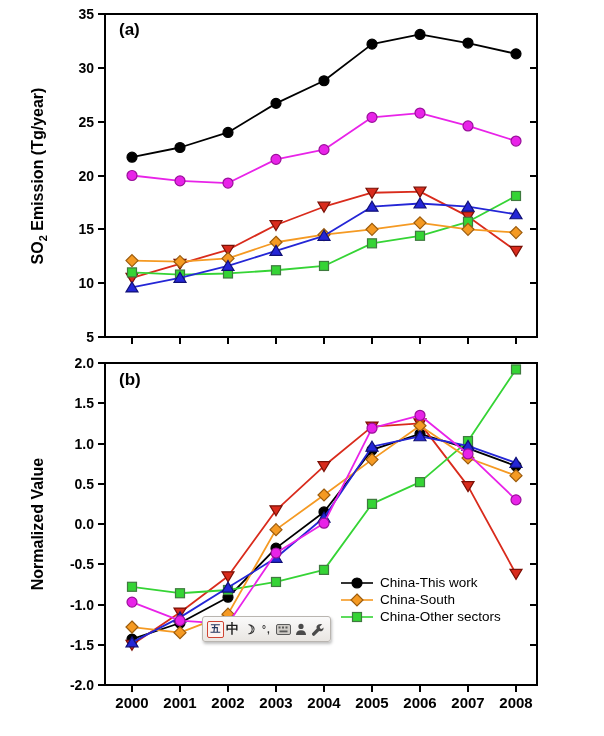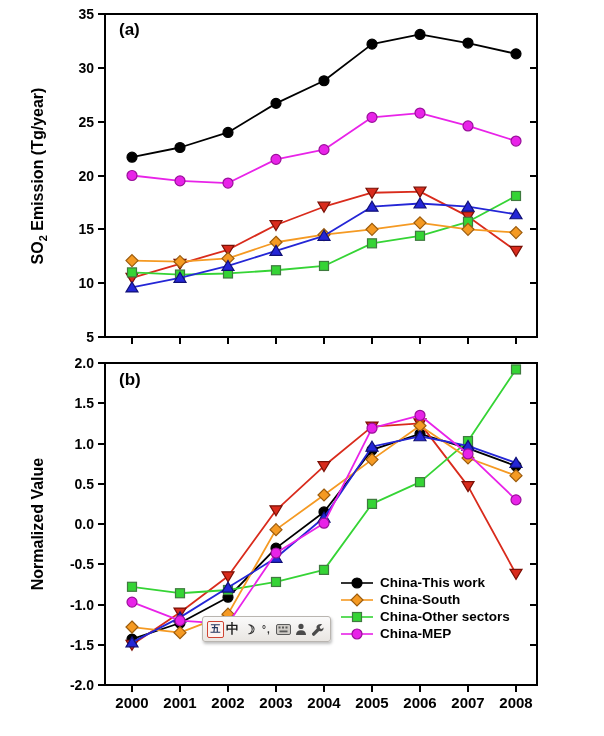--- a/index.html
+++ b/index.html
@@ -18,21 +18,21 @@
     transform:rotate(-90deg);transform-origin:50% 50%;
   }
   #y-title-a{left:-132px;top:162px;}
   #y-title-b{left:-132px;top:510px;}
   .y-title sub{font-size:11px;}
   #legend{
     position:absolute;left:340px;top:574px;
   }
   .legend-row{display:flex;align-items:center;height:17px;}
   .legend-row svg{display:block;margin-right:6px;}
-  .legend-label{font-size:13.5px;color:#000;white-space:nowrap;font-weight:bold;}
+  .legend-label{font-size:13.5px;color:#000;white-space:nowrap;}
   #ime-toolbar{
     position:absolute;left:202px;top:616px;height:24px;
     display:flex;align-items:center;padding:0 4px;
     background:linear-gradient(#fafafa,#e9e6e2);
     border:1px solid #b9b5b0;border-radius:3px;
     box-shadow:1px 2px 3px rgba(0,0,0,0.25);
   }
   .ime-icon{
     display:flex;align-items:center;justify-content:center;
     width:17px;height:20px;color:#3a3a3a;cursor:default;
@@ -302,27 +302,20 @@
         </svg>
         <span class="legend-label">China-South</span>
       </div>
       <div class="legend-row">
         <svg width="34" height="14">
           <line x1="1" x2="33" y1="7" y2="7" stroke="#35d435" stroke-width="1.6"></line>
           <rect fill="#35d435" stroke="#3f7a3f" stroke-width="1.2" x="12.5" y="2.5" width="9" height="9"></rect>
         </svg>
         <span class="legend-label">China-Other sectors</span>
       </div>
-      <div class="legend-row">
-        <svg width="34" height="14">
-          <line x1="1" x2="33" y1="7" y2="7" stroke="#e823e8" stroke-width="1.6"></line>
-          <circle fill="#e823e8" stroke="#990f99" stroke-width="1.2" cx="17" cy="7" r="5"></circle>
-        </svg>
-        <span class="legend-label">China-MEP</span>
-      </div>
     </div>
 
   <div id="ime-toolbar">
     <span class="ime-icon">
         <span id="ime-lang-box">五</span>
       </span>
     <span class="ime-icon" id="ime-chinese">中</span>
     <span class="ime-icon" id="ime-moon">☽</span>
     <span class="ime-icon" id="ime-punct">°,</span>
     <span class="ime-icon">

